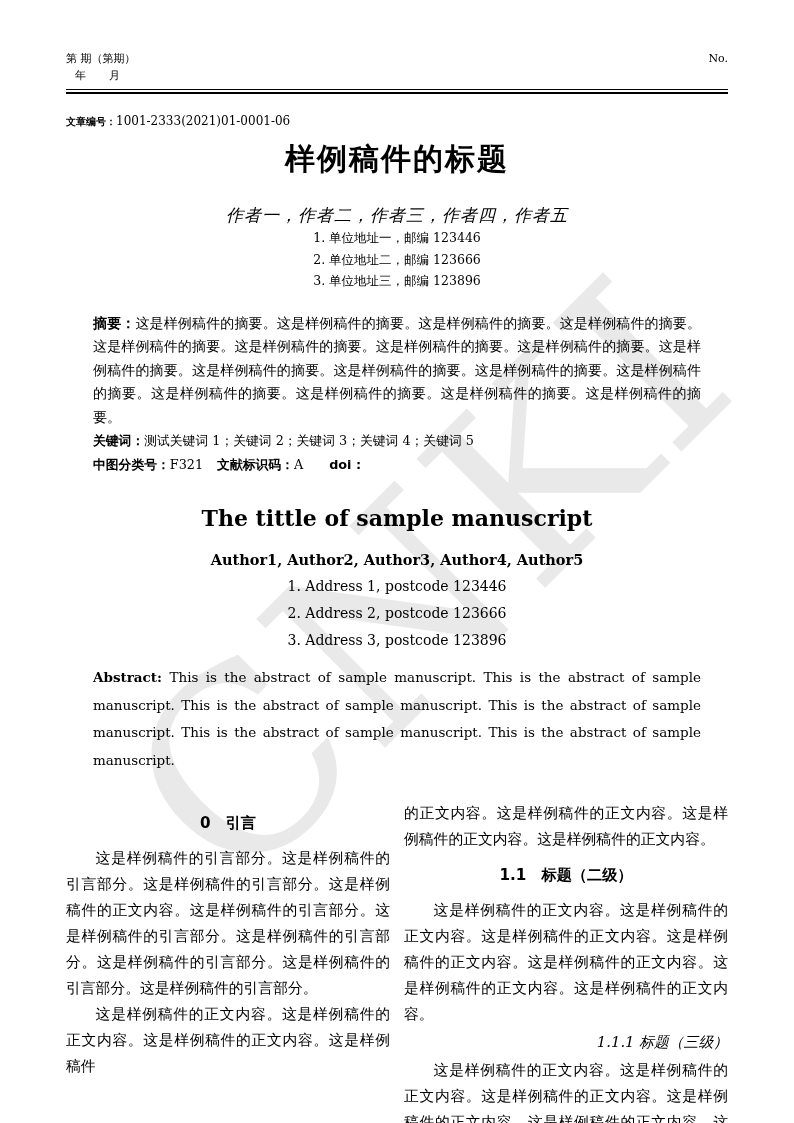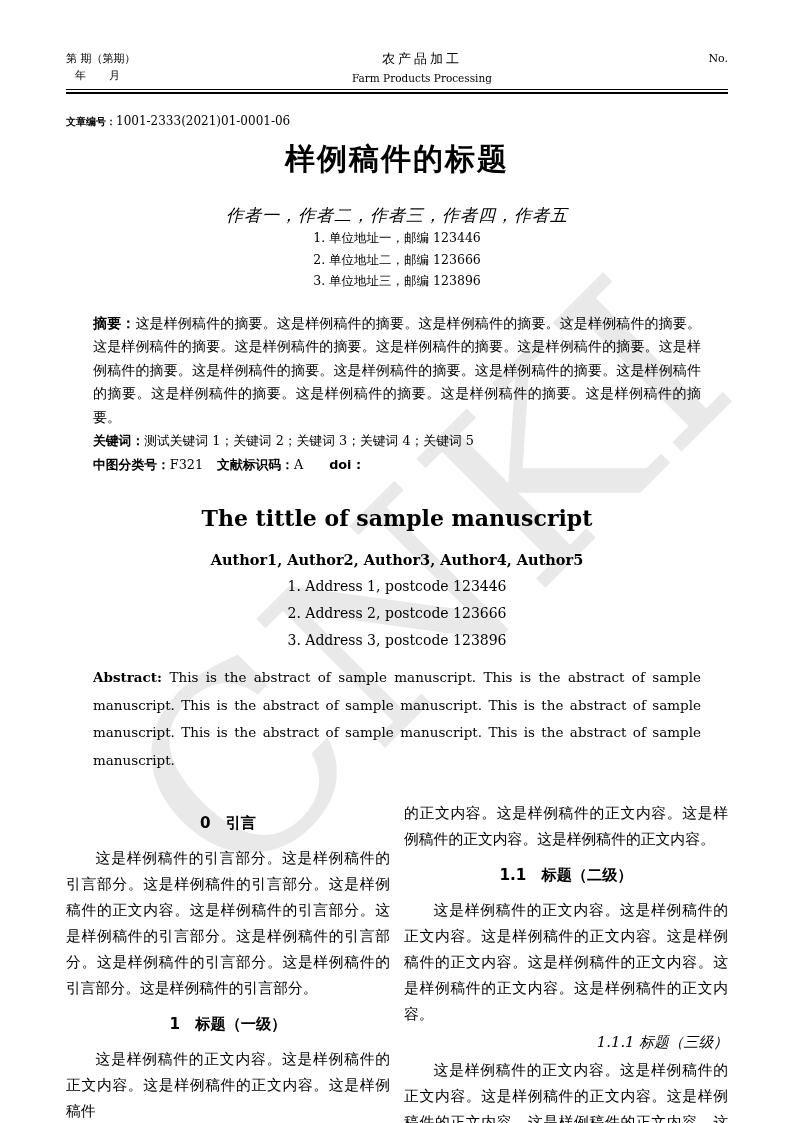--- a/index.html
+++ b/index.html
@@ -63,24 +63,20 @@
 <div class="page">
   <div class="watermark" style="color: rgb(233, 233, 233);">CNKI</div>
 
   <div class="content">
 
     <div class="jheader">
       <div class="jh-left">
         <div class="l1">第 期（第期）</div>
         <div class="l2">年　月</div>
       </div>
-      <div class="jh-center">
-        <div class="jh-cn">农产品加工</div>
-        <div class="jh-en">Farm Products Processing</div>
-      </div>
       <div class="jh-right">No.</div>
     </div>
     <div class="jh-rule"></div>
 
     <div class="meta-line">
       <b class="hei">文章编号：</b><span>1001-2333(2021)01-0001-06</span>
     </div>
 
     <div class="title-cn">样例稿件的标题</div>
     <div class="authors-cn kai">作者一，作者二，作者三，作者四，作者五</div>
@@ -109,21 +105,20 @@
     </div>
 
     <div class="block-en">
       <b>Abstract:</b> <span>This is the abstract of sample manuscript. This is the abstract of sample manuscript. This is the abstract of sample manuscript. This is the abstract of sample manuscript. This is the abstract of sample manuscript. This is the abstract of sample manuscript.</span>
     </div>
 
     <div class="columns">
       <div class="col">
         <div class="h-sec">0　引言</div>
         <p>这是样例稿件的引言部分。这是样例稿件的引言部分。这是样例稿件的引言部分。这是样例稿件的正文内容。这是样例稿件的引言部分。这是样例稿件的引言部分。这是样例稿件的引言部分。这是样例稿件的引言部分。这是样例稿件的引言部分。这是样例稿件的引言部分。</p>
-        <div class="h-sec">1　标题（一级）</div>
         <p>这是样例稿件的正文内容。这是样例稿件的正文内容。这是样例稿件的正文内容。这是样例稿件</p>
 
       </div>
 
       <div class="col">
         <p class="cont">的正文内容。这是样例稿件的正文内容。这是样例稿件的正文内容。这是样例稿件的正文内容。</p>
         <div class="h-sec">1.1　标题（二级）</div>
         <p>这是样例稿件的正文内容。这是样例稿件的正文内容。这是样例稿件的正文内容。这是样例稿件的正文内容。这是样例稿件的正文内容。这是样例稿件的正文内容。这是样例稿件的正文内容。</p>
         <div class="h-kai">1.1.1 标题（三级）</div>
         <p>这是样例稿件的正文内容。这是样例稿件的正文内容。这是样例稿件的正文内容。这是样例稿件的正文内容。这是样例稿件的正文内容。这是样例稿件的正文内容。这是样例稿件的正文内容。</p>

